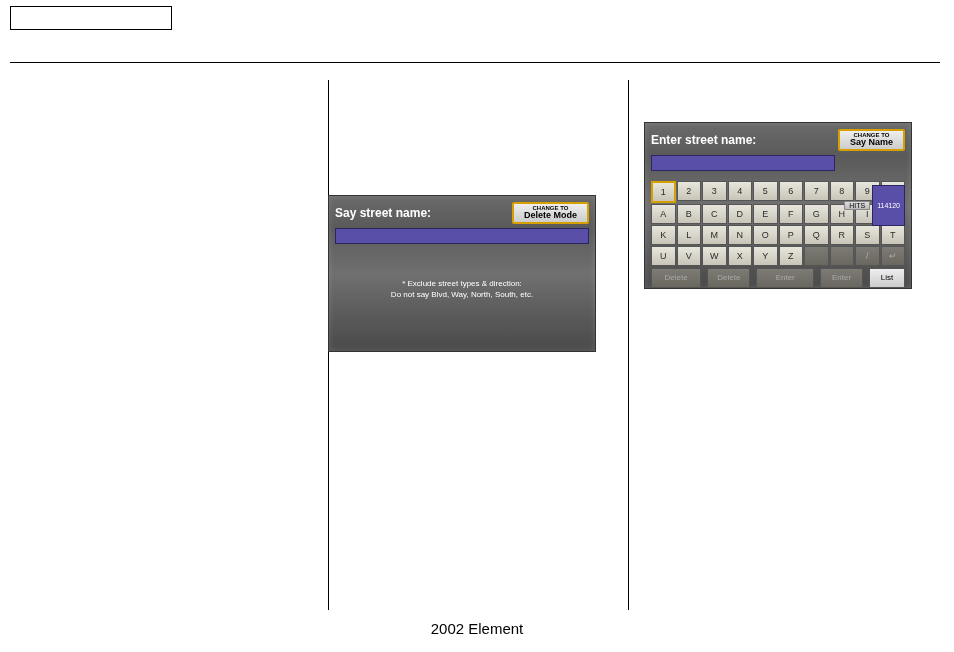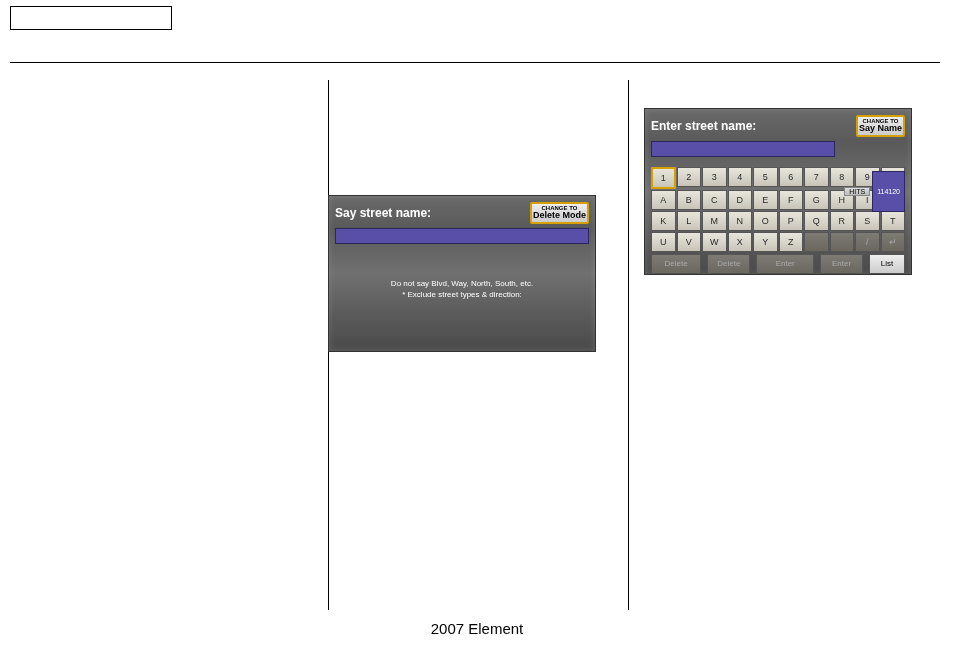--- a/index.html
+++ b/index.html
@@ -56,37 +56,37 @@
   
   .nav-panel {
     position: absolute;
     background: linear-gradient(#6a6a6a, #5a5a5a 20%, #707070 50%, #585858 80%, #4a4a4a);
     border: 1px solid #333;
     box-shadow: inset 0 0 6px rgba(255,255,255,0.15);
     color: #fff;
     font-family: "Trebuchet MS", sans-serif;
   }
   .panel1 { left: 328px; top: 195px; width: 266px; height: 155px; }
-  .panel2 { left: 644px; top: 108px; width: 266px; height: 165px; }
+  .panel2 { left: 644px; top: 122px; width: 266px; height: 165px; }
 
   .panel-title {
     font-size: 12px;
     font-weight: bold;
     padding: 6px 6px 2px 6px;
     display: flex;
     justify-content: space-between;
     align-items: center;
   }
   .change-btn {
     background: linear-gradient(#eee, #ccc);
     color: #000;
     font-size: 8px;
     border: 2px solid #d6a000;
     border-radius: 2px;
-    padding: 1px 1px;
+    padding: 1px 10px;
     display: inline-block;
     line-height: 1.05;
     text-align: center;
   }
   .change-btn .small { font-size: 6px; display:block; }
   .change-btn .big { font-size: 9px; }
 
   .input-bar {
     margin: 2px 6px 6px 6px;
     height: 14px;
@@ -161,34 +161,34 @@
   }
 </style>
 </head>
 <body>
 
 <div class="topbox"></div>
 <div class="rule"></div>
 <div class="col-sep1"></div>
 <div class="col-sep2"></div>
 
-<div class="footer">2007  Element</div>
+<div class="footer">2002  Element</div>
 
 <div class="nav-panel panel1">
   <div class="panel-title">
     <span>Say street name:</span>
     <span class="change-btn">
       <span class="small">CHANGE TO</span>
       <span class="big">Delete Mode</span>
     </span>
   </div>
   <div class="input-bar"></div>
   <div class="instr">
+    <div>* Exclude street types &amp; direction:</div>
     <div>Do not say Blvd, Way, North, South, etc.</div>
-    <div>* Exclude street types &amp; direction:</div>
   </div>
 </div>
 
 <div class="nav-panel panel2">
   <div class="panel-title">
     <span>Enter street name:</span>
     <span class="change-btn">
       <span class="small">CHANGE TO</span>
       <span class="big">Say Name</span>
     </span>

